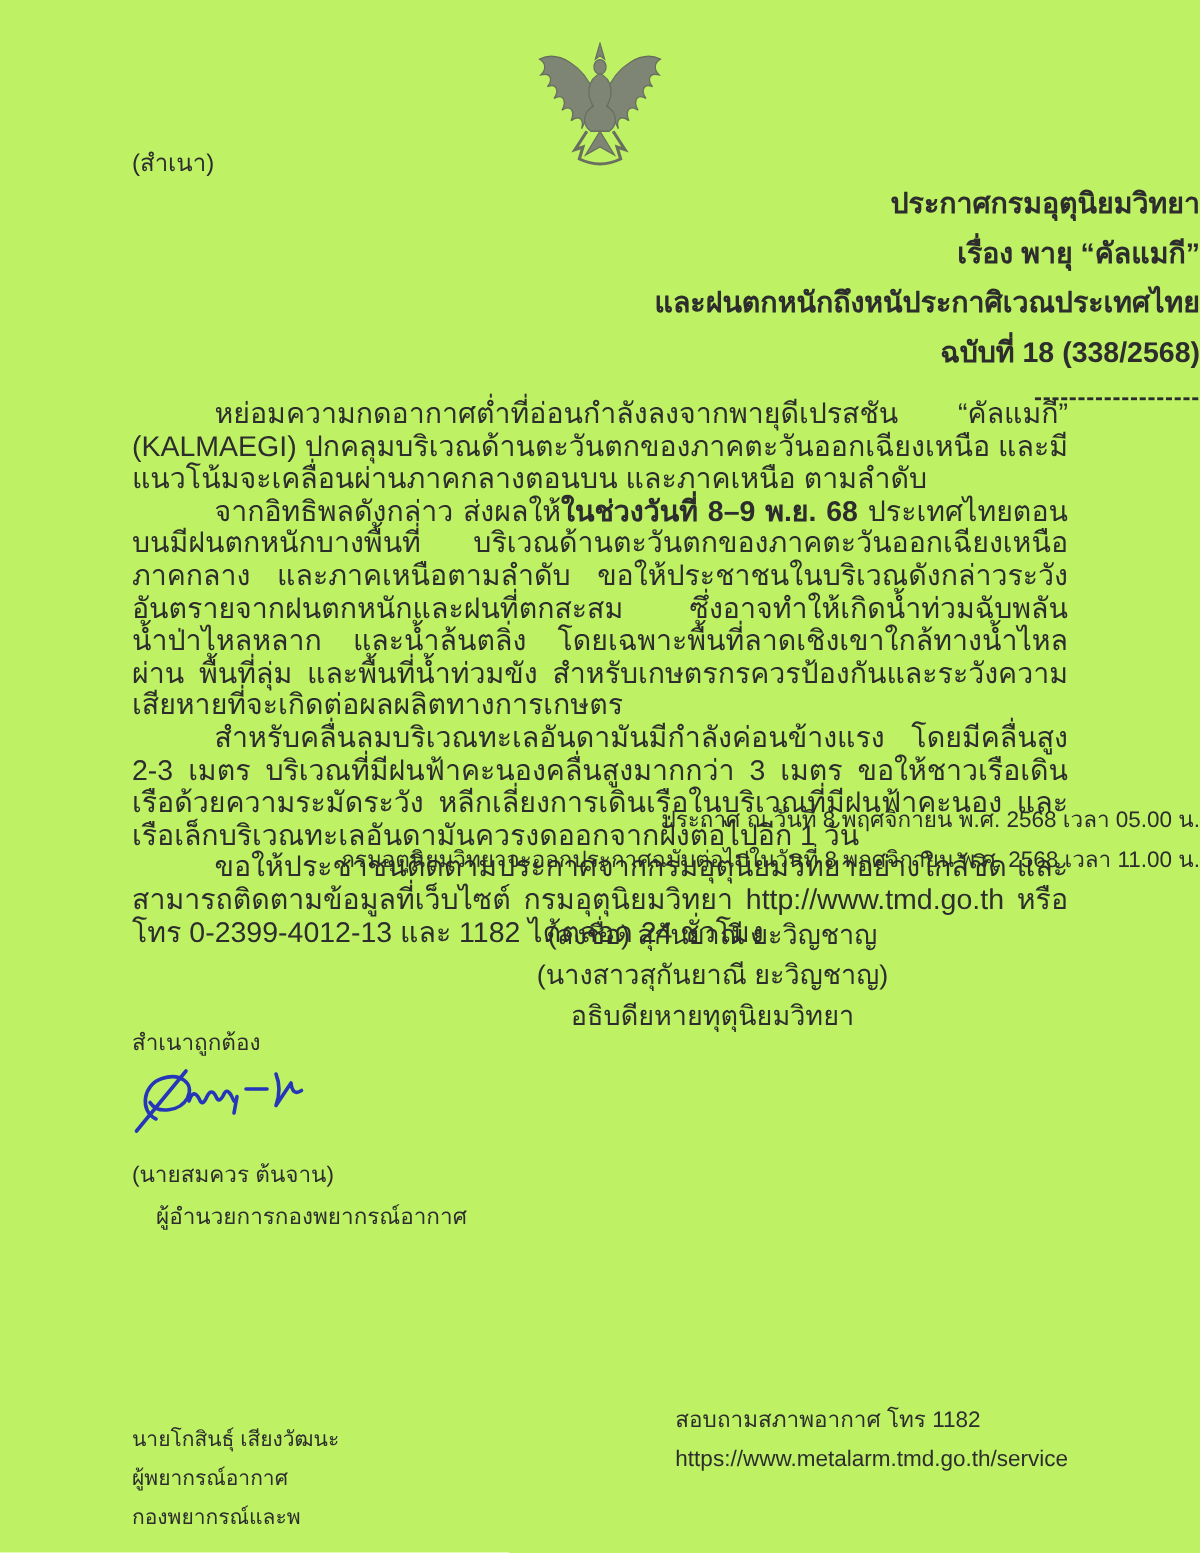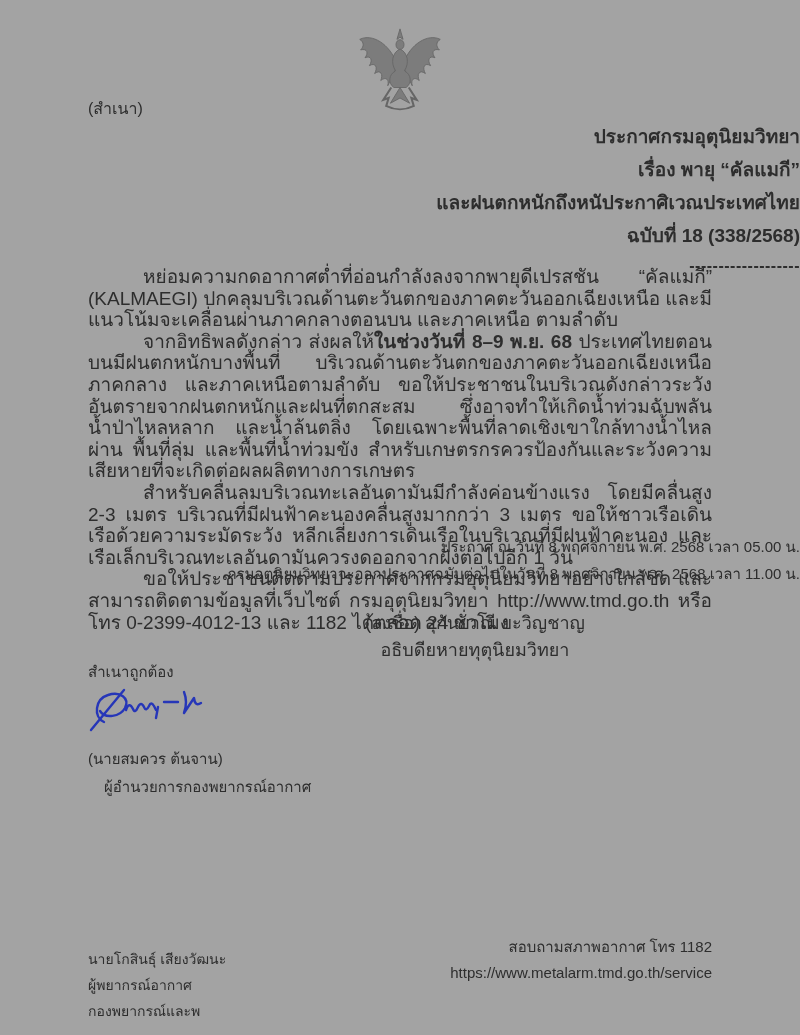--- a/index.html
+++ b/index.html
@@ -1,20 +1,20 @@
 <!DOCTYPE html>
 <html lang="th"><head>
 <meta charset="utf-8">
 <style>
   * { margin:0; padding:0; box-sizing:border-box; }
   html,body { background:#ffffff; }
   .page {
     position:relative;
     width:800px; height:1035px;
-    background:#a3a3a3;
+    background:#bef264;
     font-family:"Liberation Sans", sans-serif;
     color:#2d2d2d;
     overflow:hidden;
   }
   .emblem {
     position:absolute; top:28px; left:50%; transform:translateX(-50%);
     width:88px; height:84px;
   }
   .copy-label {
     position:absolute; left:88px; top:96px;
@@ -37,33 +37,33 @@
   .body-text p { text-indent:55px; margin:0; }
   .issued-block {
     position:absolute; top:533px; left:0; right:0;
     text-align:right; font-size:15px; line-height:27px;
   }
   .signer-block {
     position:absolute; top:610px; left:325px; width:300px;
     text-align:center; font-size:18px; line-height:27px;
   }
   .certify-block {
-    position:absolute; left:88px; top:660px;
+    position:absolute; left:88px; top:684px;
     font-size:15px; line-height:24px;
   }
   .certify-sig { display:block; margin:2px 0 4px 0; }
   .certify-name { margin-top:2px; line-height:28px; }
   .certify-pos  { line-height:28px;margin-left:16px; }
   .footer-left {
     position:absolute; left:88px; top:934px;
     font-size:14px; line-height:26px;margin-top:12px;
   }
   .footer-right {
     position:absolute; right:88px; top:934px;
-    font-size:15px; line-height:26px; text-align:right;
+    font-size:15px; line-height:26px; text-align:left;
   }
 </style>
 </head>
 <body>
 
 <div class="page">
 
   <div class="emblem">
     <svg viewBox="0 0 100 96" width="88" height="84" aria-hidden="true">
       <g fill="#777777" stroke="#5e5e5e" stroke-width="1" opacity="0.88">
@@ -110,20 +110,21 @@
     <p>ขอให้ประชาชนติดตามประกาศจากกรมอุตุนิยมวิทยาอย่างใกล้ชิด และสามารถติดตามข้อมูลที่เว็บไซต์ กรมอุตุนิยมวิทยา http://www.tmd.go.th หรือโทร 0-2399-4012-13 และ 1182 ได้ตลอด 24 ชั่วโมง</p>
   </div>
 
   <div class="issued-block">
     <div>ประกาศ ณ วันที่ 8 พฤศจิกายน พ.ศ. 2568 เวลา 05.00 น.</div>
     <div>กรมอุตุนิยมวิทยาจะออกประกาศฉบับต่อไปในวันที่ 8 พฤศจิกายน พ.ศ. 2568 เวลา 11.00 น.</div>
   </div>
 
   <div class="signer-block">
     <div>(ลงชื่อ) สุกันยาณี ยะวิญชาญ</div>
+    <div>(นางสาวสุกันยาณี ยะวิญชาญ)</div>
     <div>อธิบดียหายทุตุนิยมวิทยา</div>
   </div>
 
   <div class="certify-block">
     <div>สำเนาถูกต้อง</div>
     <span class="certify-sig">
       <svg width="122" height="48" viewBox="0 0 122 48" aria-hidden="true">
         <g fill="none" stroke="#2636b8" stroke-width="2.4" stroke-linecap="round" stroke-linejoin="round">
           <path d="M16,36 C5,31 7,13 20,9 C32,5 42,12 37,22 C32,31 17,33 12,25"></path>
           <path d="M3,44 L36,4"></path>

